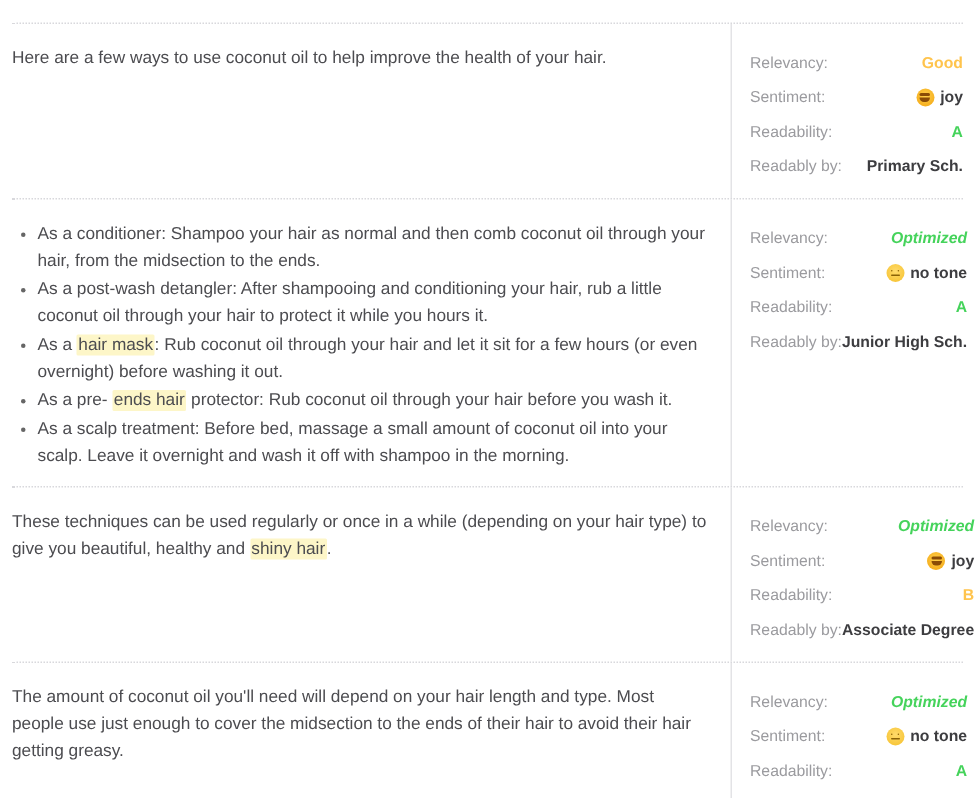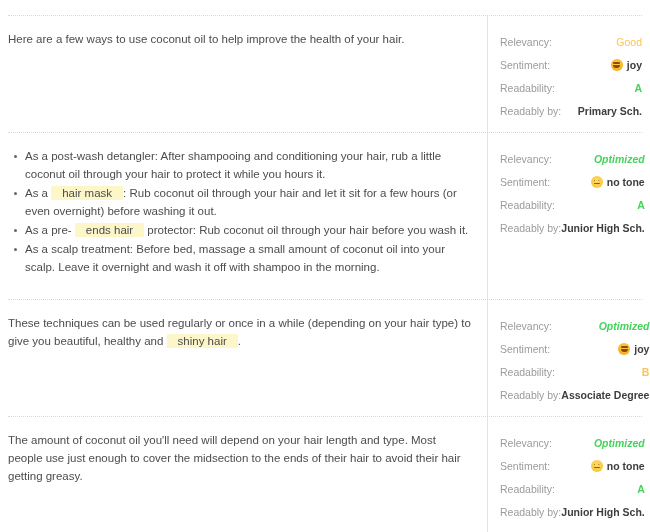--- a/index.html
+++ b/index.html
@@ -81,21 +81,21 @@
     left: -11px;
     top: 8px;
     width: 3px;
     height: 3px;
     border-radius: 50%;
     background: #666;
   }
   mark.hl {
     background: #fdf6c8;
     color: #4c4c50;
-    padding: 1px 11px;
+    padding: 1px 1px;
     border-radius: 1px;
   }
 
   
   .metric-row {
     display: flex;
     align-items: center;
     justify-content: space-between;
     height: 23px;
     padding: 0 0 0 12px;
@@ -107,21 +107,21 @@
   }
   .metric-value {
     font-size: 10.5px;
     color: #3d3d40;
     white-space: nowrap;
     display: flex;
     align-items: center;
     gap: 4px;
     text-align: right;
   }
-  .metric-value.good { color: #ffc44d; font-weight: normal; }
+  .metric-value.good { color: #ffc44d; font-weight: bold; }
   .metric-value.optimized { color: #45d35b; font-weight: bold; font-style: italic; }
   .metric-value.grade-a { color: #45d35b; font-weight: bold; }
   .metric-value.grade-b { color: #ffc44d; font-weight: bold; }
   .metric-value.plain { color: #3d3d40; font-weight: bold; }
   
   .emoji-face {
     width: 12px; height: 12px;
     border-radius: 50%;
     display: inline-block;
     position: relative;
@@ -196,20 +196,21 @@
           <div class="metric-row">
             <span class="metric-label">Readably by:</span>
             <span class="metric-value plain">Primary Sch.</span>
           </div>
         </div>
       </div>
       <div class="divider"></div>
       <div class="block b2">
         <div class="block-body">
           <ul class="bullets">
+            <li>As a conditioner: Shampoo your hair as normal and then comb coconut oil through your hair, from the midsection to the ends.</li>
             <li>As a post-wash detangler: After shampooing and conditioning your hair, rub a little coconut oil through your hair to protect it while you hours it.</li>
             <li>As a <mark class="hl">hair mask</mark>: Rub coconut oil through your hair and let it sit for a few hours (or even overnight) before washing it out.</li>
             <li>As a pre- <mark class="hl">ends hair</mark> protector: Rub coconut oil through your hair before you wash it.</li>
             <li>As a scalp treatment: Before bed, massage a small amount of coconut oil into your scalp. Leave it overnight and wash it off with shampoo in the morning.</li>
           </ul>
         </div>
         <div class="block-metrics">
           <div class="metric-row">
             <span class="metric-label">Relevancy:</span>
             <span class="metric-value optimized">Optimized</span>

